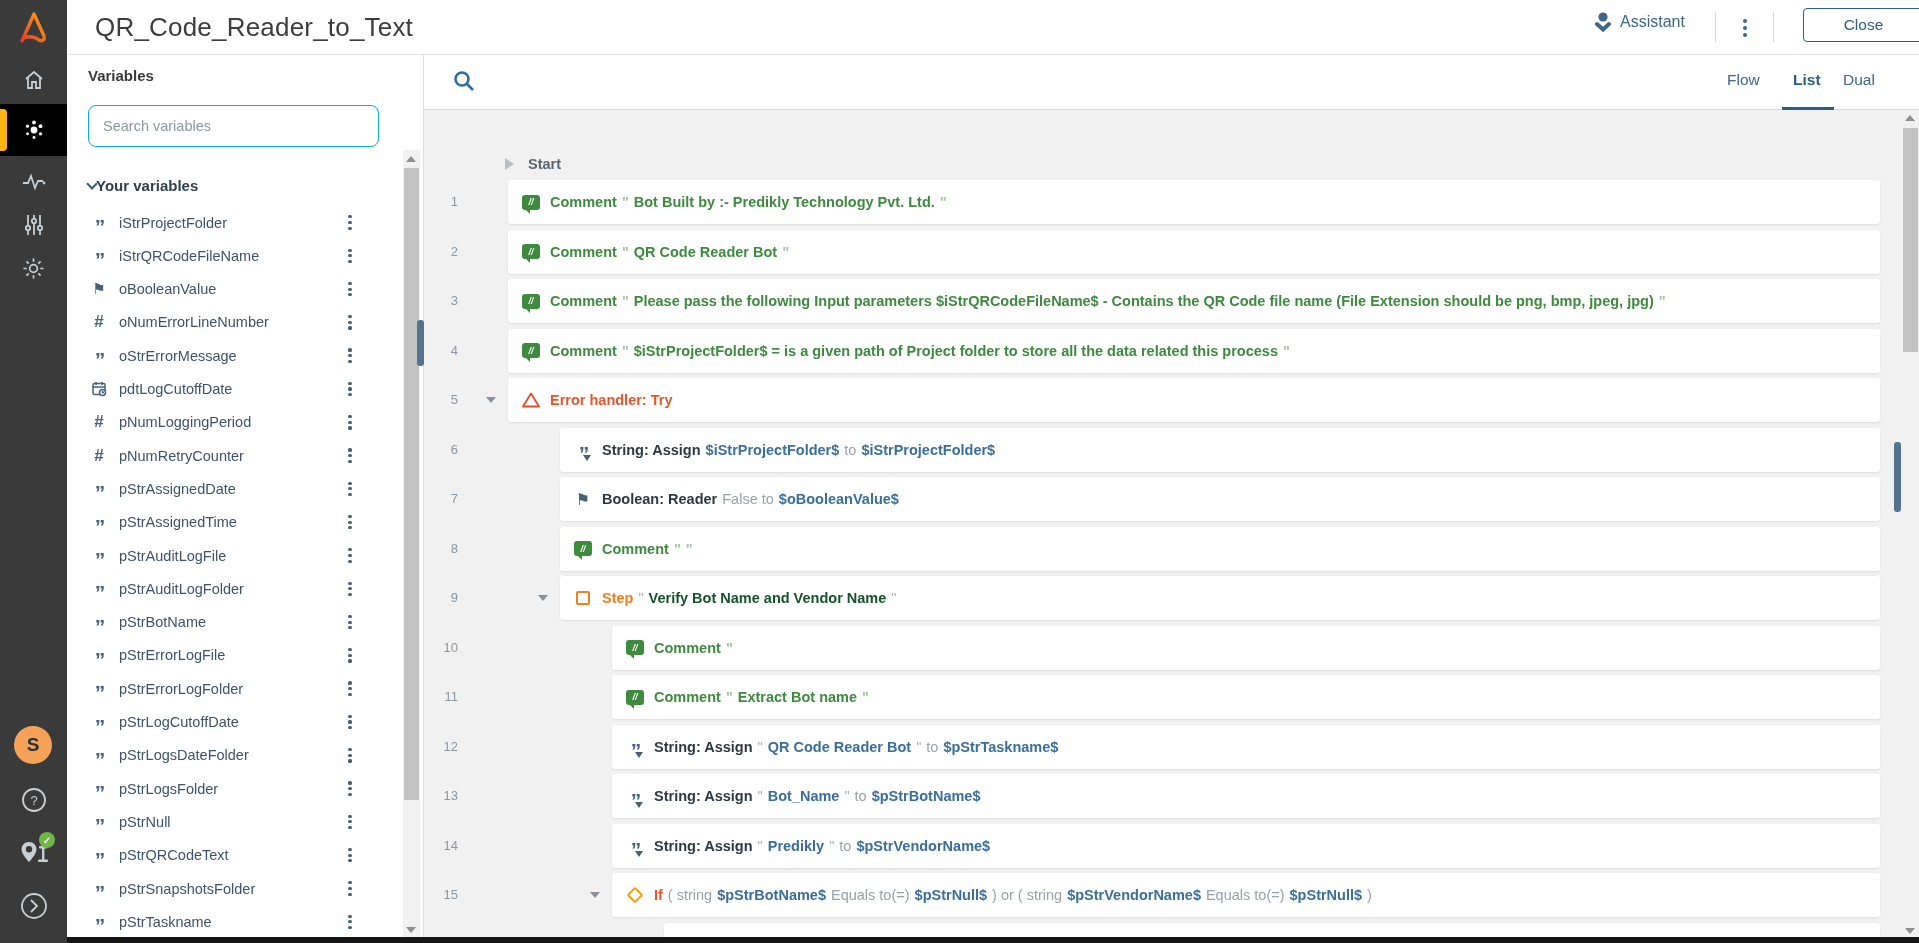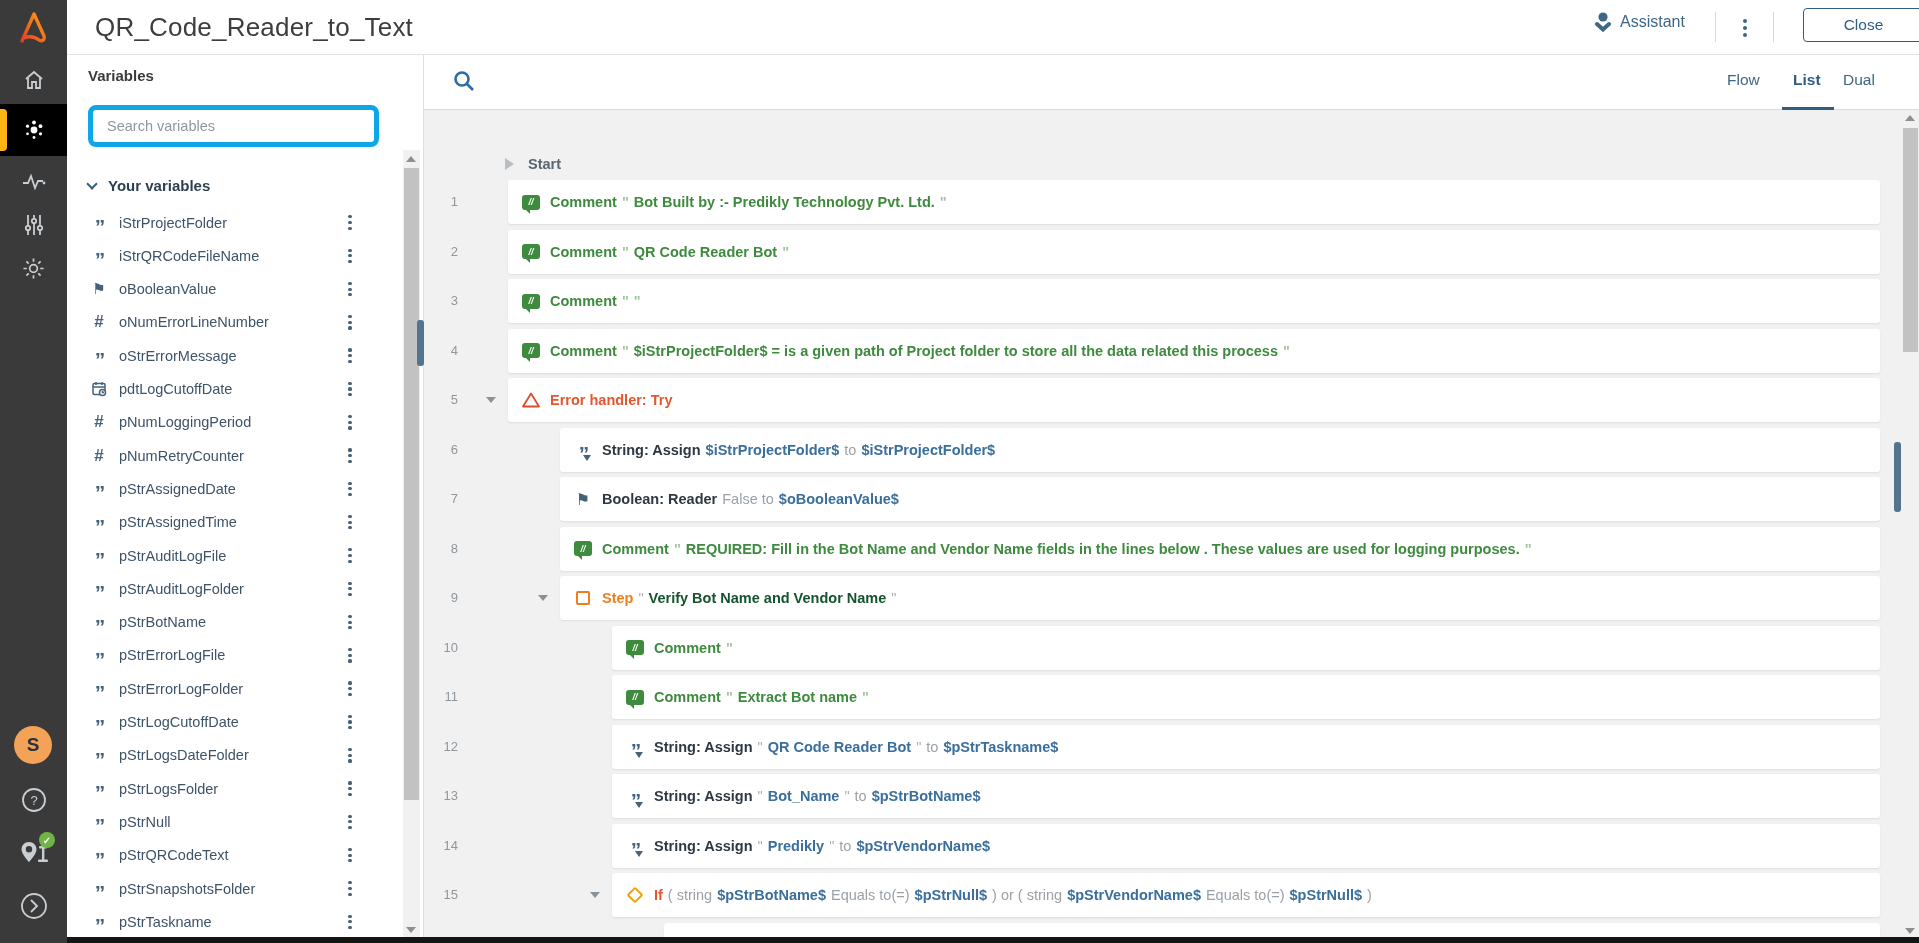--- a/index.html
+++ b/index.html
@@ -20,23 +20,23 @@
   #page-title { position:absolute; left:28px; top:12px; font-size:26px; font-weight:400; color:#3d3d3d; letter-spacing:.2px; }
   #assistant { position:absolute; left:1528px; top:12px; display:flex; align-items:center; gap:9px; color:#3e6786; font-size:16px; cursor:pointer; }
   .vdiv { position:absolute; top:12px; width:1px; height:30px; background:#d8d8d8; }
   #kebab-top { position:absolute; left:1668px; top:16px; width:20px; height:24px; display:flex; flex-direction:column; align-items:center; justify-content:center; gap:3px; cursor:pointer; }
   #kebab-top i { width:4px; height:4px; border-radius:50%; background:#3e6786; }
   #close-btn { position:absolute; left:1720px; top:8px; width:121px; height:34px; border:1.5px solid #2e5f83; border-radius:4px; color:#2e5f83; font-size:15.5px; background:#fff; display:flex; align-items:center; justify-content:center; cursor:pointer;margin-left:16px; }
 
   
   #varpanel { position:absolute; left:67px; top:55px; width:357px; height:888px; background:#fff; border-right:1px solid #e0e0e0; overflow:hidden; }
   #var-title { position:absolute; left:21px; top:12px; font-size:15px; font-weight:700; color:#3a3a3a; }
-  #var-search { position:absolute; left:21px; top:50px; width:291px; height:42px; border:5px solid #0ea5e9; border-radius:8px; font-size:14.5px; color:#3e5368; padding:0 14px; outline:none; font-family:"Liberation Sans",sans-serif; }
+  #var-search { position:absolute; left:21px; top:50px; width:291px; height:42px; border:1px solid #0ea5e9; border-radius:8px; font-size:14.5px; color:#3e5368; padding:0 14px; outline:none; font-family:"Liberation Sans",sans-serif; }
   #var-search::placeholder { color:#8d989f; }
-  #var-group { position:absolute; left:21px; top:122px; display:flex; align-items:center; gap:12px; color:#2e3f50; font-size:15px; font-weight:600; cursor:pointer; }
+  #var-group { position:absolute; left:21px; top:122px; display:flex; align-items:center; color:#2e3f50; font-size:15px; font-weight:600; cursor:pointer; }
   .chev-down { width:8px; height:8px; border-right:2px solid #35607f; border-bottom:2px solid #35607f; transform:rotate(45deg); margin-top:-4px; }
   .var-row { position:absolute; left:0; width:335px; height:33px; display:flex; align-items:center; cursor:pointer; }
   .var-ic { width:22px; margin-left:21px; display:flex; justify-content:center; color:#46617a; }
   .var-ic .q { font-size:21px; font-weight:700; line-height:10px; margin-top:9px; letter-spacing:-2px; }
   .var-ic .h { font-size:17px; font-weight:700; }
   .var-ic .f { font-size:15px; }
   .var-name { margin-left:9px; font-size:14.5px; color:#3e5368; }
   .kebab { position:absolute; right:44px; width:16px; height:20px; display:flex; flex-direction:column; align-items:center; justify-content:center; gap:2.5px; cursor:pointer; }
   .kebab i { width:3.2px; height:3.2px; border-radius:50%; background:#46617a; }
 
@@ -493,20 +493,21 @@
         <span class="seg sg-gt">QR Code Reader Bot</span>
         <span class="seg sg-gq">"</span>
       </div>
       <div class="linenum" style="top: 183px; left: 0px;">3</div>
       <div class="card" style="top: 169px; left: 84px; width: 1372px;">
         <span class="icbox">
           <span class="ic-comment">//</span>
         </span>
         <span class="seg sg-g">Comment</span>
         <span class="seg sg-gq">"</span>
+        <span class="seg sg-gt">Please pass the following Input parameters $iStrQRCodeFileName$ - Contains the QR Code file name (File Extension should be png, bmp, jpeg, jpg)</span>
         <span class="seg sg-gq">"</span>
       </div>
       <div class="linenum" style="top: 232.5px; left: 0px;">4</div>
       <div class="card" style="top: 218.5px; left: 84px; width: 1372px;">
         <span class="icbox">
           <span class="ic-comment">//</span>
         </span>
         <span class="seg sg-g">Comment</span>
         <span class="seg sg-gq">"</span>
         <span class="seg sg-gt">$iStrProjectFolder$ = is a given path of Project folder to store all the data related this process</span>
@@ -541,21 +542,20 @@
         <span class="seg sg-y">False to</span>
         <span class="seg sg-v">$oBooleanValue$</span>
       </div>
       <div class="linenum" style="top: 430.5px; left: 0px;">8</div>
       <div class="card" style="top: 416.5px; left: 136px; width: 1320px;">
         <span class="icbox">
           <span class="ic-comment">//</span>
         </span>
         <span class="seg sg-g">Comment</span>
         <span class="seg sg-gq">"</span>
-        <span class="seg sg-gt">REQUIRED: Fill in the Bot Name and Vendor Name fields in the lines below . These values are used for logging purposes.</span>
         <span class="seg sg-gq">"</span>
       </div>
       <div class="linenum" style="top: 480px; left: 0px;">9</div>
       <div class="row-chev" style="top: 485px; left: 114px;"></div>
       <div class="card" style="top: 466px; left: 136px; width: 1320px;">
         <span class="icbox">
           <span class="ic-step"></span>
         </span>
         <span class="seg sg-os">Step</span>
         <span class="seg sg-q">"</span>

